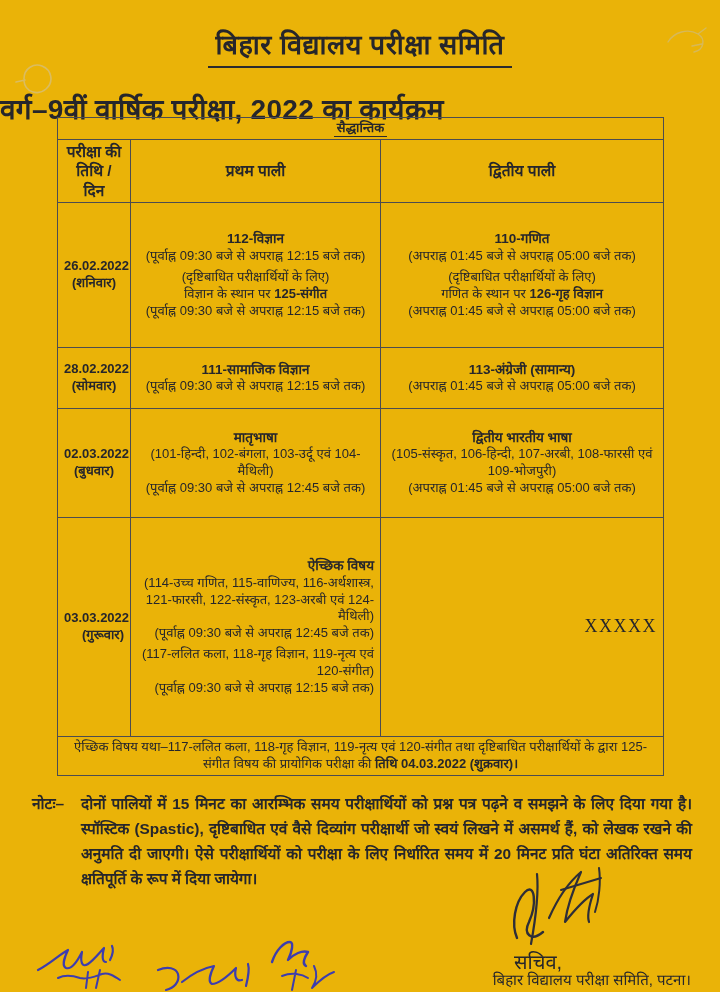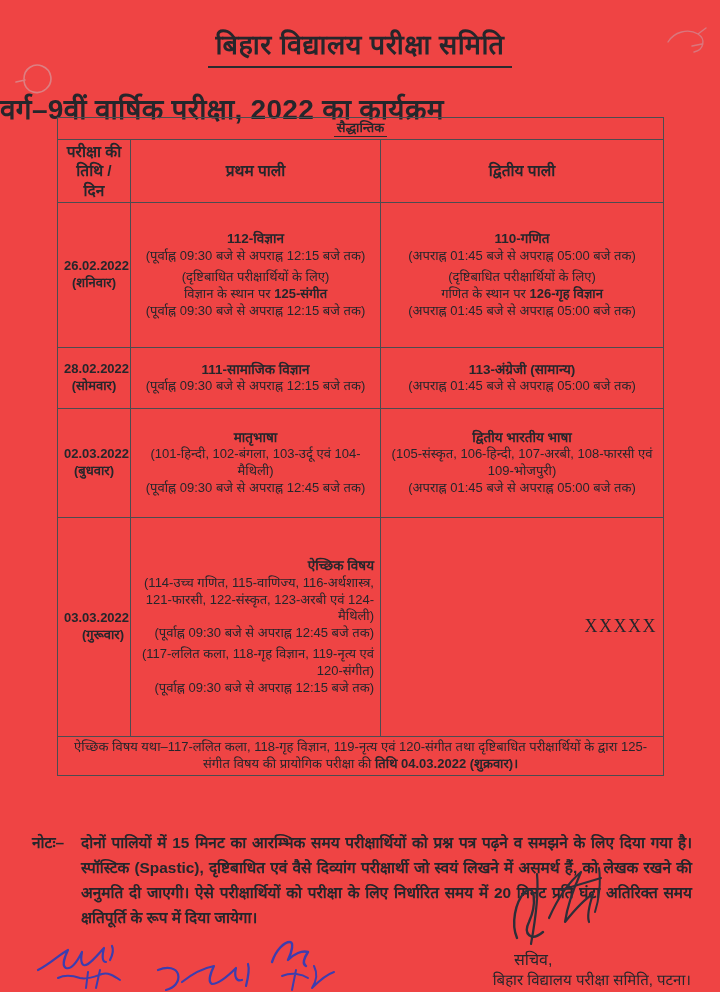--- a/index.html
+++ b/index.html
@@ -1,18 +1,18 @@
 <!DOCTYPE html>
 <html><head>
 <meta charset="utf-8">
 <style>
   html,body { margin:0; padding:0; background:#e9e9e9; }
   .page {
     position:relative; width:720px; height:992px; margin:0 auto;
-    background:#ef4444; overflow:hidden; color:#26262b;
+    background:#eab308; overflow:hidden; color:#26262b;
     font-family:"Liberation Sans","DejaVu Sans",sans-serif;
     box-shadow:0 0 6px rgba(0,0,0,.25);
   }
   
   .doc-title { text-align:center; padding-top:25px; }
   .doc-title .t {
     display:inline-block; font-size:27px; font-weight:700; letter-spacing:.5px;
     border-bottom:2.5px solid #2b2b2e; padding:0 8px 4px 8px;
   }
   .doc-subtitle { text-align:left; margin-top:21px; font-size:28px; font-weight:700; letter-spacing:.3px; }
@@ -41,29 +41,29 @@
   tr.r1 td { height:140px; }
   tr.r2 td { height:56px; }
   tr.r3 td { height:104px; }
   tr.r4 td { height:214px;text-align:right; }
   td.practical-body {
     text-align:justify; font-size:15px; line-height:25px; padding:4px 10px 8px 10px;margin-top:15px;
   }
 
   
   .note {
-    position:absolute; left:32px; top:830px; width:660px;
+    position:absolute; left:32px; top:791px; width:660px;
     display:flex; align-items:flex-start;
   }
   .note .lbl { flex:0 0 49px; font-weight:700; font-size:15.5px; line-height:25px; }
   .note .txt { flex:1; text-align:justify; font-size:15.4px; line-height:25px; font-weight:600; }
   .note .txt .num { font-weight:700; }
 
   
-  .sec-title { position:absolute; left:514px; top:948px; font-size:16px; font-weight:400; }
+  .sec-title { position:absolute; left:514px; top:948px; font-size:20px; font-weight:400; }
   .sec-org   { position:absolute; right:29px;  top:969px; font-size:15px; }
 
   .mark { position:absolute; }
   svg path { fill:none; stroke-linecap:round; stroke-linejoin:round; }
 </style>
 </head>
 <body>
 
 <div class="page">
 

